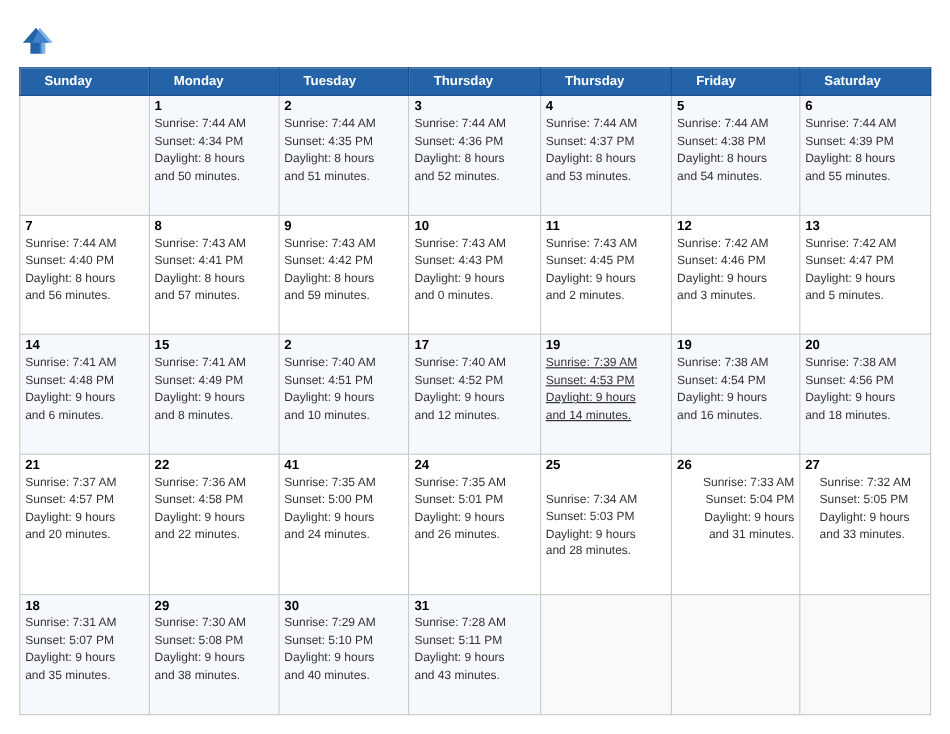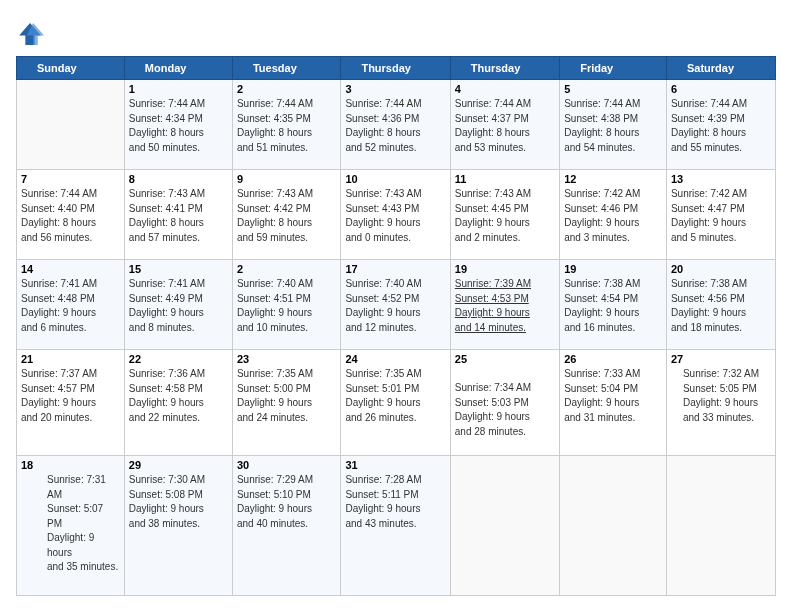--- a/index.html
+++ b/index.html
@@ -288,21 +288,21 @@
 and 20 minutes.</div>
           </td>
           <td>
             <span class="day-number">22</span>
             <div class="day-info" style="white-space: pre-line;">Sunrise: 7:36 AM
 Sunset: 4:58 PM
 Daylight: 9 hours
 and 22 minutes.</div>
           </td>
           <td>
-            <span class="day-number">23</span>
+            <span class="day-number">41</span>
             <div class="day-info" style="white-space: pre-line;">Sunrise: 7:35 AM
 Sunset: 5:00 PM
 Daylight: 9 hours
 and 24 minutes.</div>
           </td>
           <td>
             <span class="day-number">24</span>
             <div class="day-info" style="white-space: pre-line;">Sunrise: 7:35 AM
 Sunset: 5:01 PM
 Daylight: 9 hours
@@ -310,37 +310,37 @@
           </td>
           <td>
             <span class="day-number">25</span>
             <div class="day-info" style="white-space: pre-line; margin-top: 16px;">Sunrise: 7:34 AM
 Sunset: 5:03 PM
 Daylight: 9 hours
 and 28 minutes.</div>
           </td>
           <td>
             <span class="day-number">26</span>
-            <div class="day-info" style="white-space: pre-line;">Sunrise: 7:33 AM
+            <div class="day-info" style="white-space: pre-line; text-align: right;">Sunrise: 7:33 AM
 Sunset: 5:04 PM
 Daylight: 9 hours
 and 31 minutes.</div>
           </td>
           <td>
             <span class="day-number">27</span>
             <div class="day-info" style="white-space: pre-line; margin-left: 12px;">Sunrise: 7:32 AM
 Sunset: 5:05 PM
 Daylight: 9 hours
 and 33 minutes.</div>
           </td>
         </tr>
         <tr>
           <td>
             <span class="day-number">18</span>
-            <div class="day-info" style="white-space: pre-line; margin-left: 26px;">Sunrise: 7:31 AM
+            <div class="day-info" style="white-space: pre-line;">Sunrise: 7:31 AM
 Sunset: 5:07 PM
 Daylight: 9 hours
 and 35 minutes.</div>
           </td>
           <td>
             <span class="day-number">29</span>
             <div class="day-info" style="white-space: pre-line;">Sunrise: 7:30 AM
 Sunset: 5:08 PM
 Daylight: 9 hours
 and 38 minutes.</div>

